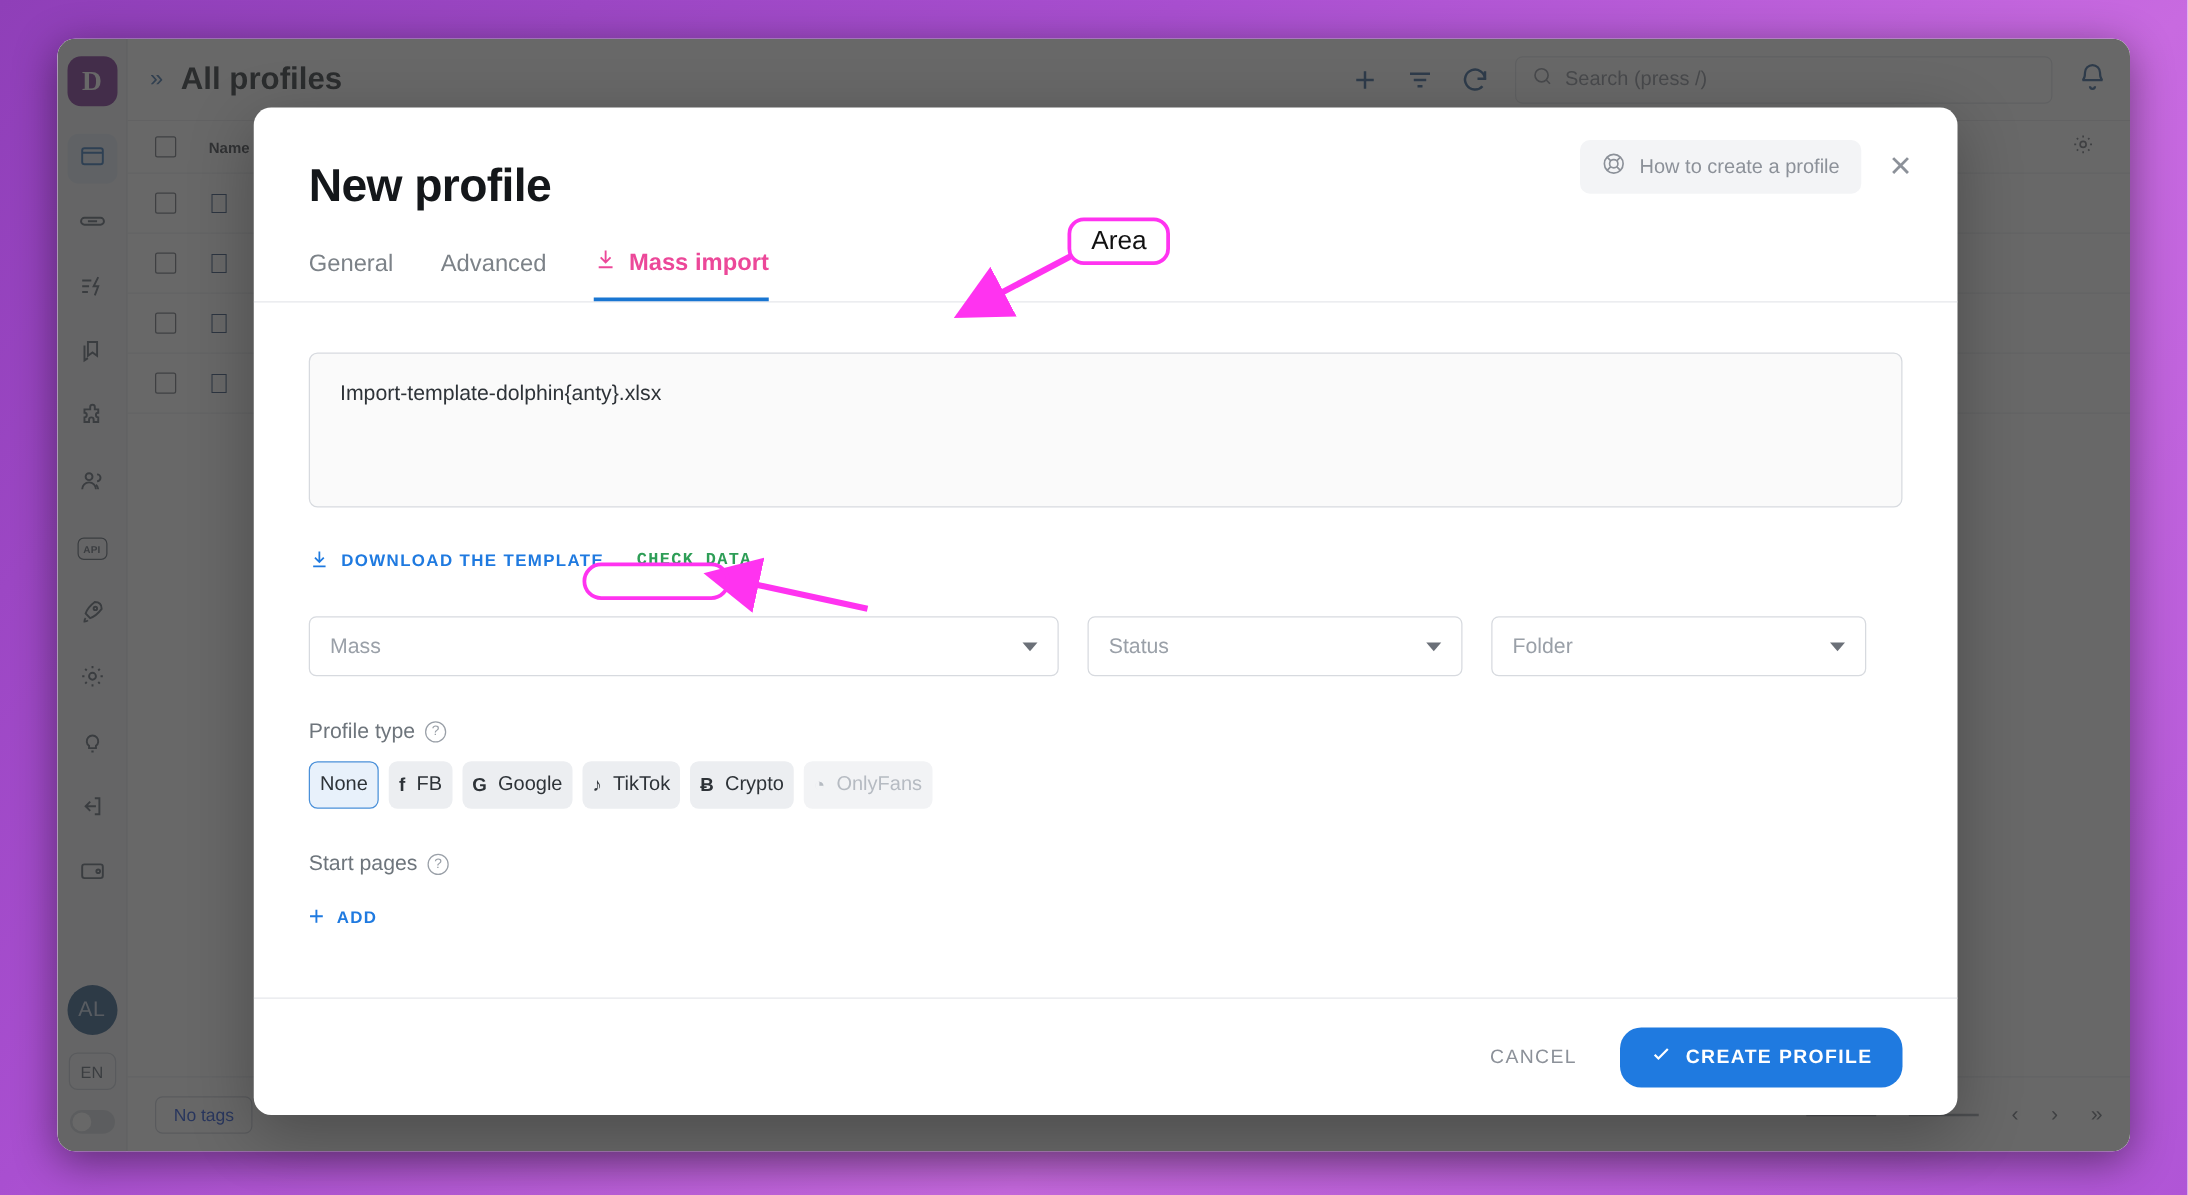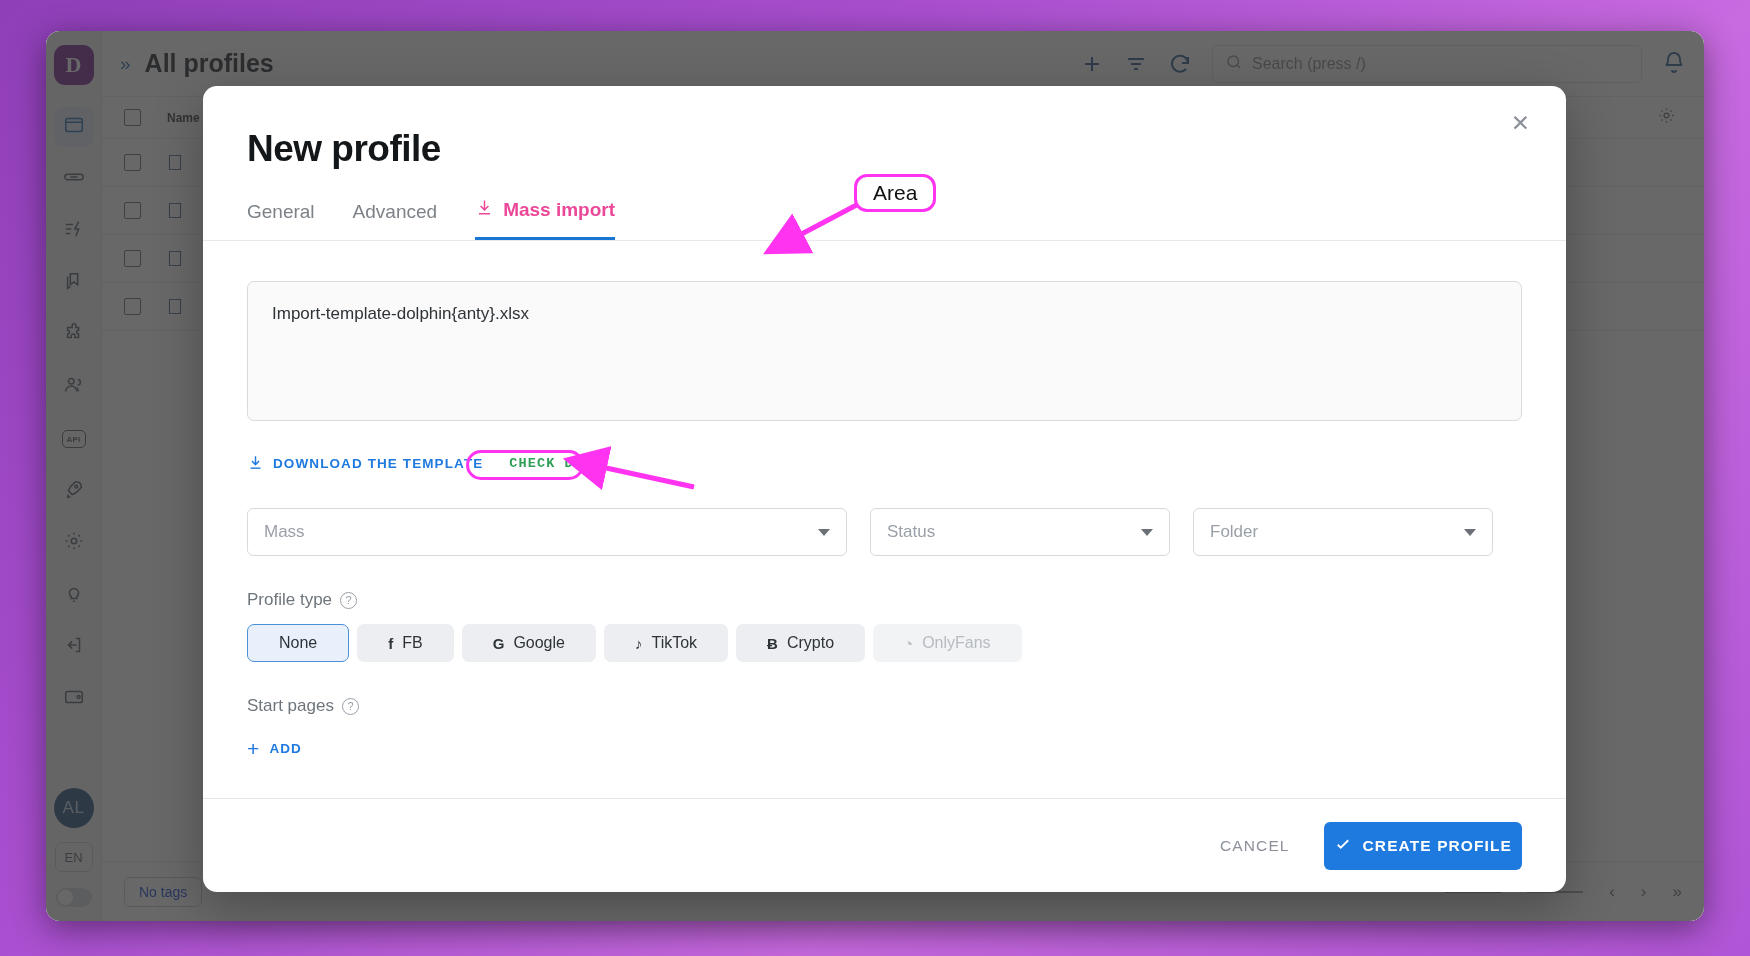--- a/index.html
+++ b/index.html
@@ -146,21 +146,21 @@
   #modal-title { font-size: 37px; font-weight: bold; color: #14171a; letter-spacing: -.5px; }
   #tabs { display: flex; gap: 38px; margin-top: 28px; position: relative; }
   .tab {
     font-size: 19px; color: #7c8288; padding-bottom: 15px;
     display: flex; align-items: center; gap: 9px;
   }
   .tab.active { color: #ec4899; font-weight: bold; border-bottom: 3px solid #1976d2; }
   #tabs-rule { height: 1px; background: #e6e8eb; margin: 0 -44px; }
   #modal-body { flex: 1; padding: 40px 44px 0 44px; overflow: hidden; }
   #file-area {
-    height: 140px; border: 1px solid #d7dadf; border-radius: 7px;
+    height: 124px; border: 1px solid #d7dadf; border-radius: 7px;
     background: #fafafa; padding: 22px 24px;
     font-size: 17px; color: #2e3338;
   }
   #actions-row { display: flex; align-items: center; gap: 12px; margin-top: 28px; }
   .link-btn {
     display: flex; align-items: center; gap: 9px;
     color: #1f7ae0; font-size: 13.5px; font-weight: bold;
     letter-spacing: 1.1px;
   }
   #check-data {
@@ -185,38 +185,38 @@
     font-size: 17px; color: #6e757c; margin-top: 34px; margin-bottom: 14px;
   }
   .qmark {
     width: 17px; height: 17px; border: 1.3px solid #9aa0a8; border-radius: 50%;
     font-size: 11px; color: #9aa0a8; display: flex; align-items: center; justify-content: center;
   }
   #chips { display: flex; gap: 8px; }
   .chip {
     background: #eceef1; border-radius: 7px; height: 38px;
     display: flex; align-items: center; gap: 9px;
-    padding: 0 31px; font-size: 16px; color: #2e3338;
+    padding: 0 8px; font-size: 16px; color: #2e3338;
   }
   .chip.selected { background: #e8f1fb; border: 1px solid #4a90d9; }
   .chip.disabled { background: #f2f3f5; color: #b6bbc2; }
   .chip .gl { font-size: 15px; font-weight: bold; }
   #add-row { display: flex; align-items: center; gap: 9px; margin-top: 22px;
     color: #1f7ae0; font-size: 13.5px; font-weight: bold; letter-spacing: 1.1px; }
   .plus-sign { font-size: 21px; font-weight: normal; line-height: 1; }
   #modal-footer {
     border-top: 1px solid #e6e8eb;
     height: 94px; display: flex; align-items: center; justify-content: flex-end;
     gap: 34px; padding: 0 44px;
   }
   #cancel-btn { color: #8c9199; font-size: 15.5px; letter-spacing: 1.1px; }
   #create-btn {
-    background: #1f7ae0; color: #fff; border-radius: 6px;
+    background: #1f7ae0; color: #fff; border-radius: 17px;
     height: 48px; display: flex; align-items: center; gap: 11px;
-    padding: 0 10px; font-size: 15.5px; font-weight: bold; letter-spacing: 1.1px;
+    padding: 0 24px; font-size: 15.5px; font-weight: bold; letter-spacing: 1.1px;
   }
   
   #annotations { position: absolute; inset: 0; z-index: 40; pointer-events: none; }
   #area-label {
     position: absolute; left: 854px; top: 174px;
     border: 3px solid #ff33f0; border-radius: 13px; background: #fff;
     padding: 4px 16px; font-size: 21px; color: #111;
   }
   #check-ring {
     position: absolute; left: 466px; top: 450px;
@@ -408,20 +408,30 @@
       <span>»</span>
     </div>
   </div>
 
   <div id="app-dim"></div>
 </div>
 
 <div id="modal">
   <div id="modal-top">
     <div class="help-row">
+      <div class="help-btn">
+        <span>
+          <svg viewBox="0 0 24 24" width="20" height="20" fill="none" stroke="currentColor" stroke-width="1.6">
+              <circle cx="12" cy="12" r="9"></circle>
+              <circle cx="12" cy="12" r="4"></circle>
+              <path d="M5.6 5.6l3.6 3.6M18.4 5.6l-3.6 3.6M5.6 18.4l3.6-3.6M18.4 18.4l-3.6-3.6"></path>
+            </svg>
+        </span>
+        <span>How to create a profile</span>
+      </div>
       <span class="close-x">✕</span>
     </div>
 
     <div id="modal-title">New profile</div>
 
     <div id="tabs">
       <div class="tab">
         <span>General</span>
       </div>
       <div class="tab">

